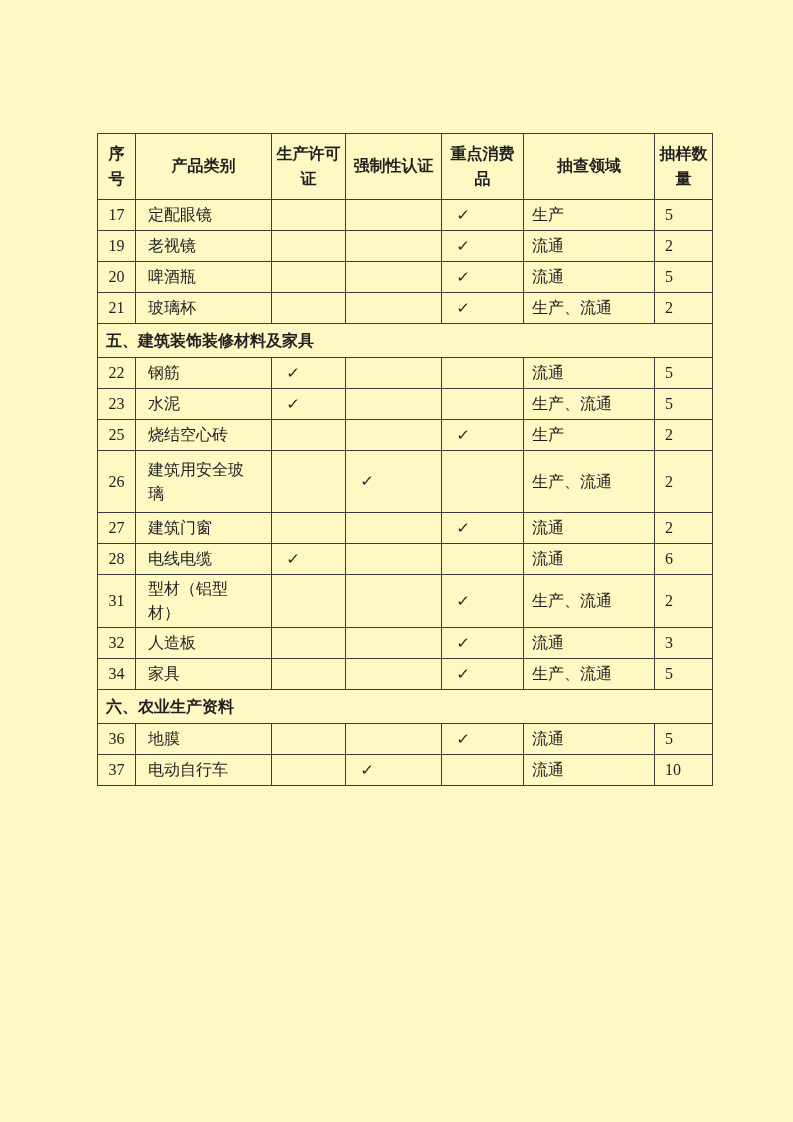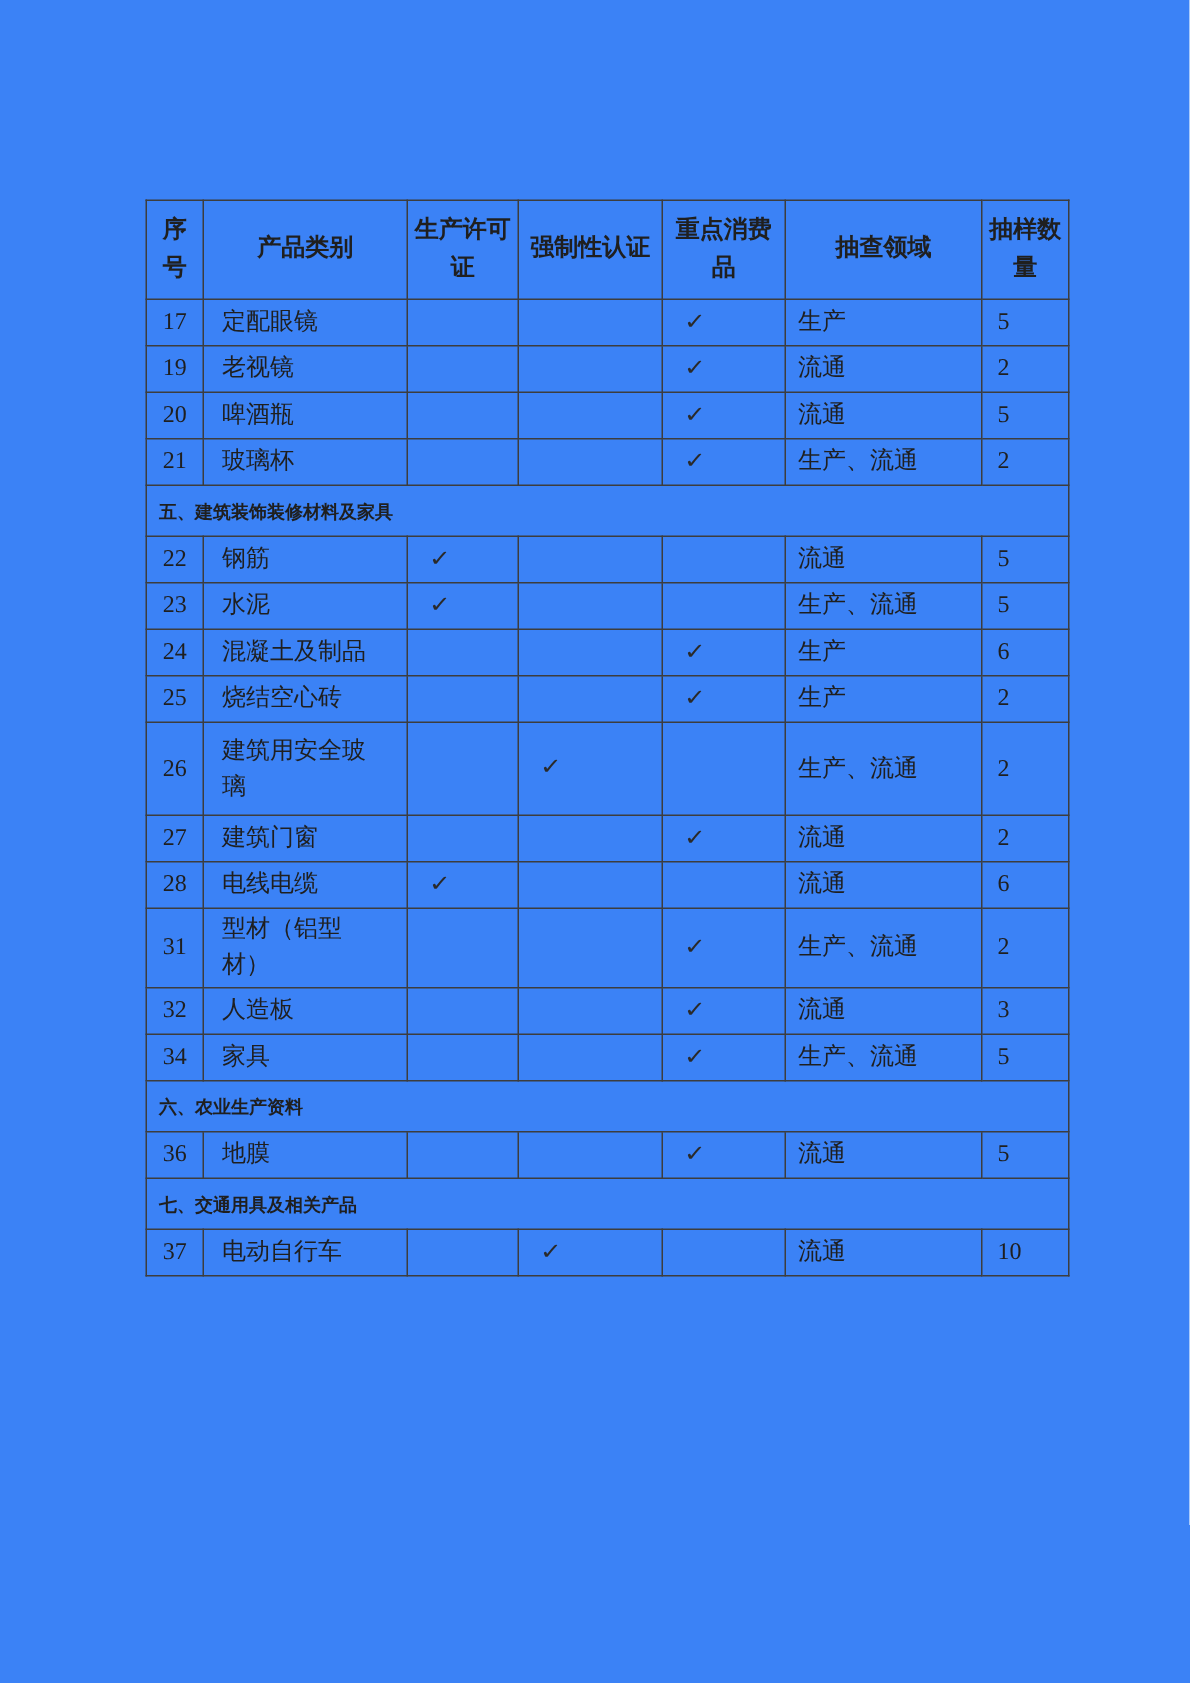--- a/index.html
+++ b/index.html
@@ -12,21 +12,21 @@
     height: 1122px;
     font-family: "Liberation Serif", "DejaVu Serif", serif;
     color: #1f1f1f;
     position: relative;
     overflow: hidden;
   }
   .sheet {
     position: relative;
     width: 793px;
     height: 1122px;
-    background: #3b82f6;
+    background: #fef9c3;
   }
   table.sampling {
     position: absolute;
     left: 97px;
     top: 133px;
     width: 615px;
     border-collapse: collapse;
     table-layout: fixed;
   }
   table.sampling th,
@@ -49,21 +49,21 @@
   tr.item {
     height: 31px;
   }
   tr.item.tall {
     height: 62px;
   }
   tr.section {
     height: 34px;
   }
   tr.section td {
-    font-size: 12px;
+    font-size: 16px;
     font-weight: bold;
     padding-left: 8px;
     text-align: left;
   }
   td {
     font-size: 16px;
     line-height: 1.5;
   }
   td.c-no {
     text-align: center;
@@ -170,29 +170,20 @@
         <tr class="item">
           <td class="c-no">23</td>
           <td class="c-category">水泥</td>
           <td class="c-check"><span class="check-glyph">✓</span></td>
           <td class="c-check"></td>
           <td class="c-check"></td>
           <td class="c-field">生产、流通</td>
           <td class="c-qty">5</td>
         </tr>
         <tr class="item">
-          <td class="c-no">24</td>
-          <td class="c-category">混凝土及制品</td>
-          <td class="c-check"></td>
-          <td class="c-check"></td>
-          <td class="c-check"><span class="check-glyph">✓</span></td>
-          <td class="c-field">生产</td>
-          <td class="c-qty">6</td>
-        </tr>
-        <tr class="item">
           <td class="c-no">25</td>
           <td class="c-category">烧结空心砖</td>
           <td class="c-check"></td>
           <td class="c-check"></td>
           <td class="c-check"><span class="check-glyph">✓</span></td>
           <td class="c-field">生产</td>
           <td class="c-qty">2</td>
         </tr>
         <tr class="item tall">
           <td class="c-no">26</td>
@@ -252,23 +243,20 @@
           <td colspan="7">六、农业生产资料</td>
         </tr>
         <tr class="item">
           <td class="c-no">36</td>
           <td class="c-category">地膜</td>
           <td class="c-check"></td>
           <td class="c-check"></td>
           <td class="c-check"><span class="check-glyph">✓</span></td>
           <td class="c-field">流通</td>
           <td class="c-qty">5</td>
-        </tr>
-        <tr class="section">
-          <td colspan="7">七、交通用具及相关产品</td>
         </tr>
         <tr class="item">
           <td class="c-no">37</td>
           <td class="c-category">电动自行车</td>
           <td class="c-check"></td>
           <td class="c-check"><span class="check-glyph">✓</span></td>
           <td class="c-check"></td>
           <td class="c-field">流通</td>
           <td class="c-qty">10</td>
         </tr>

